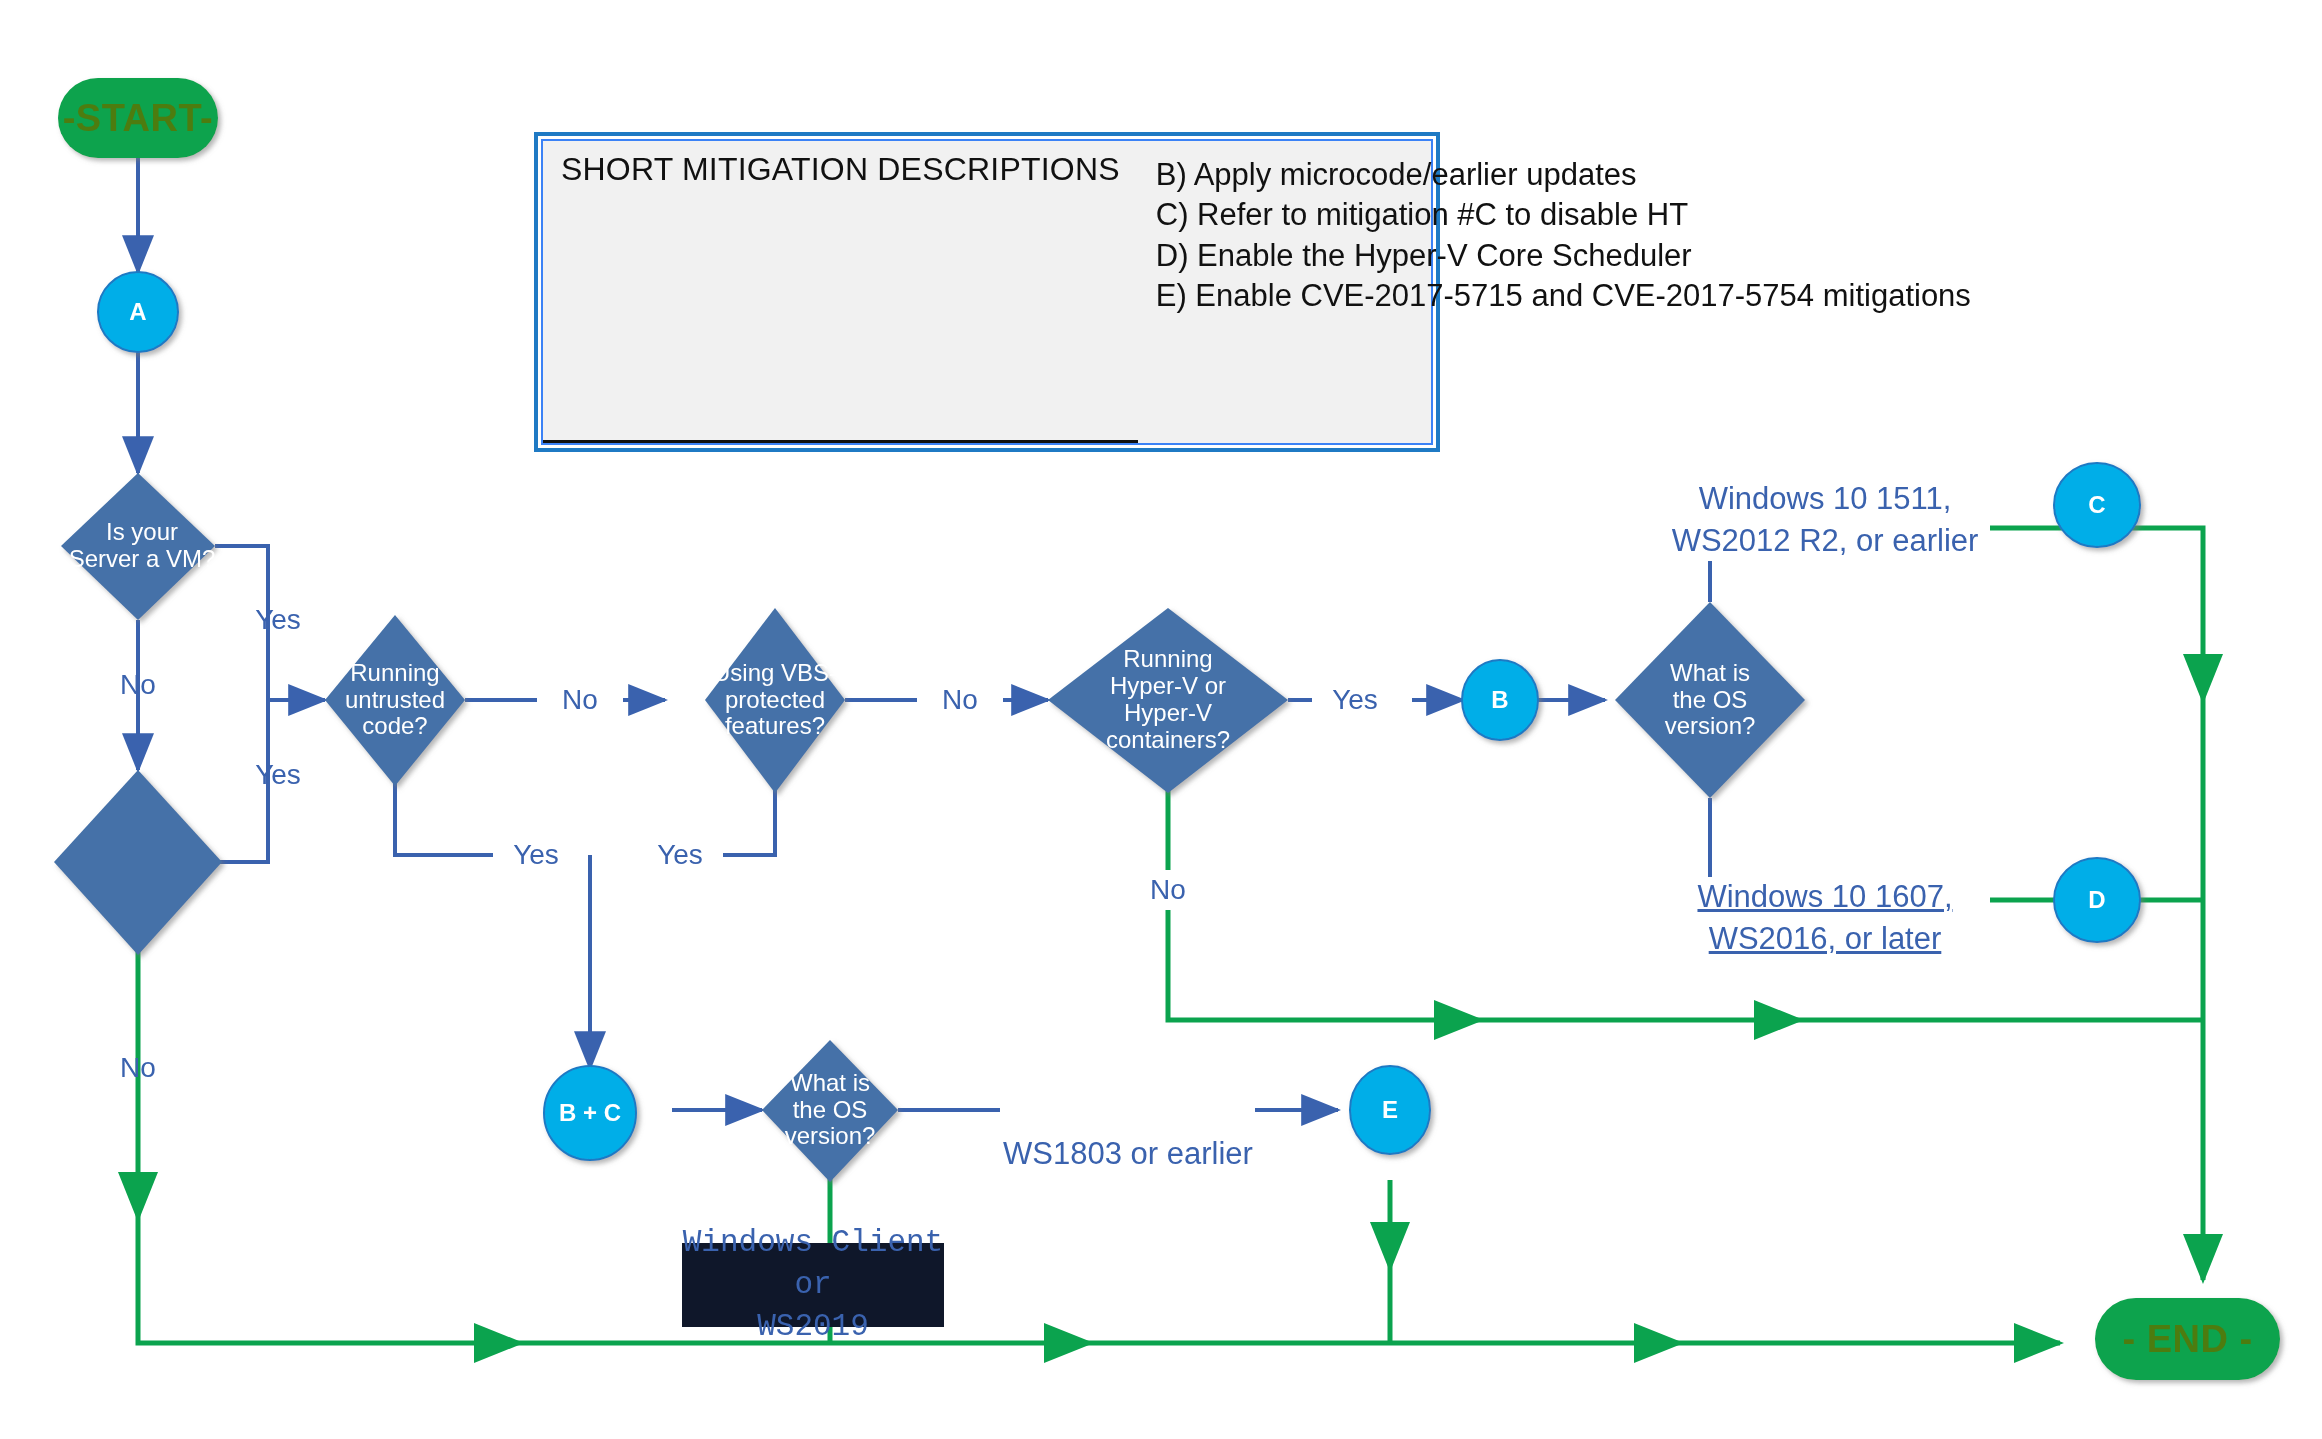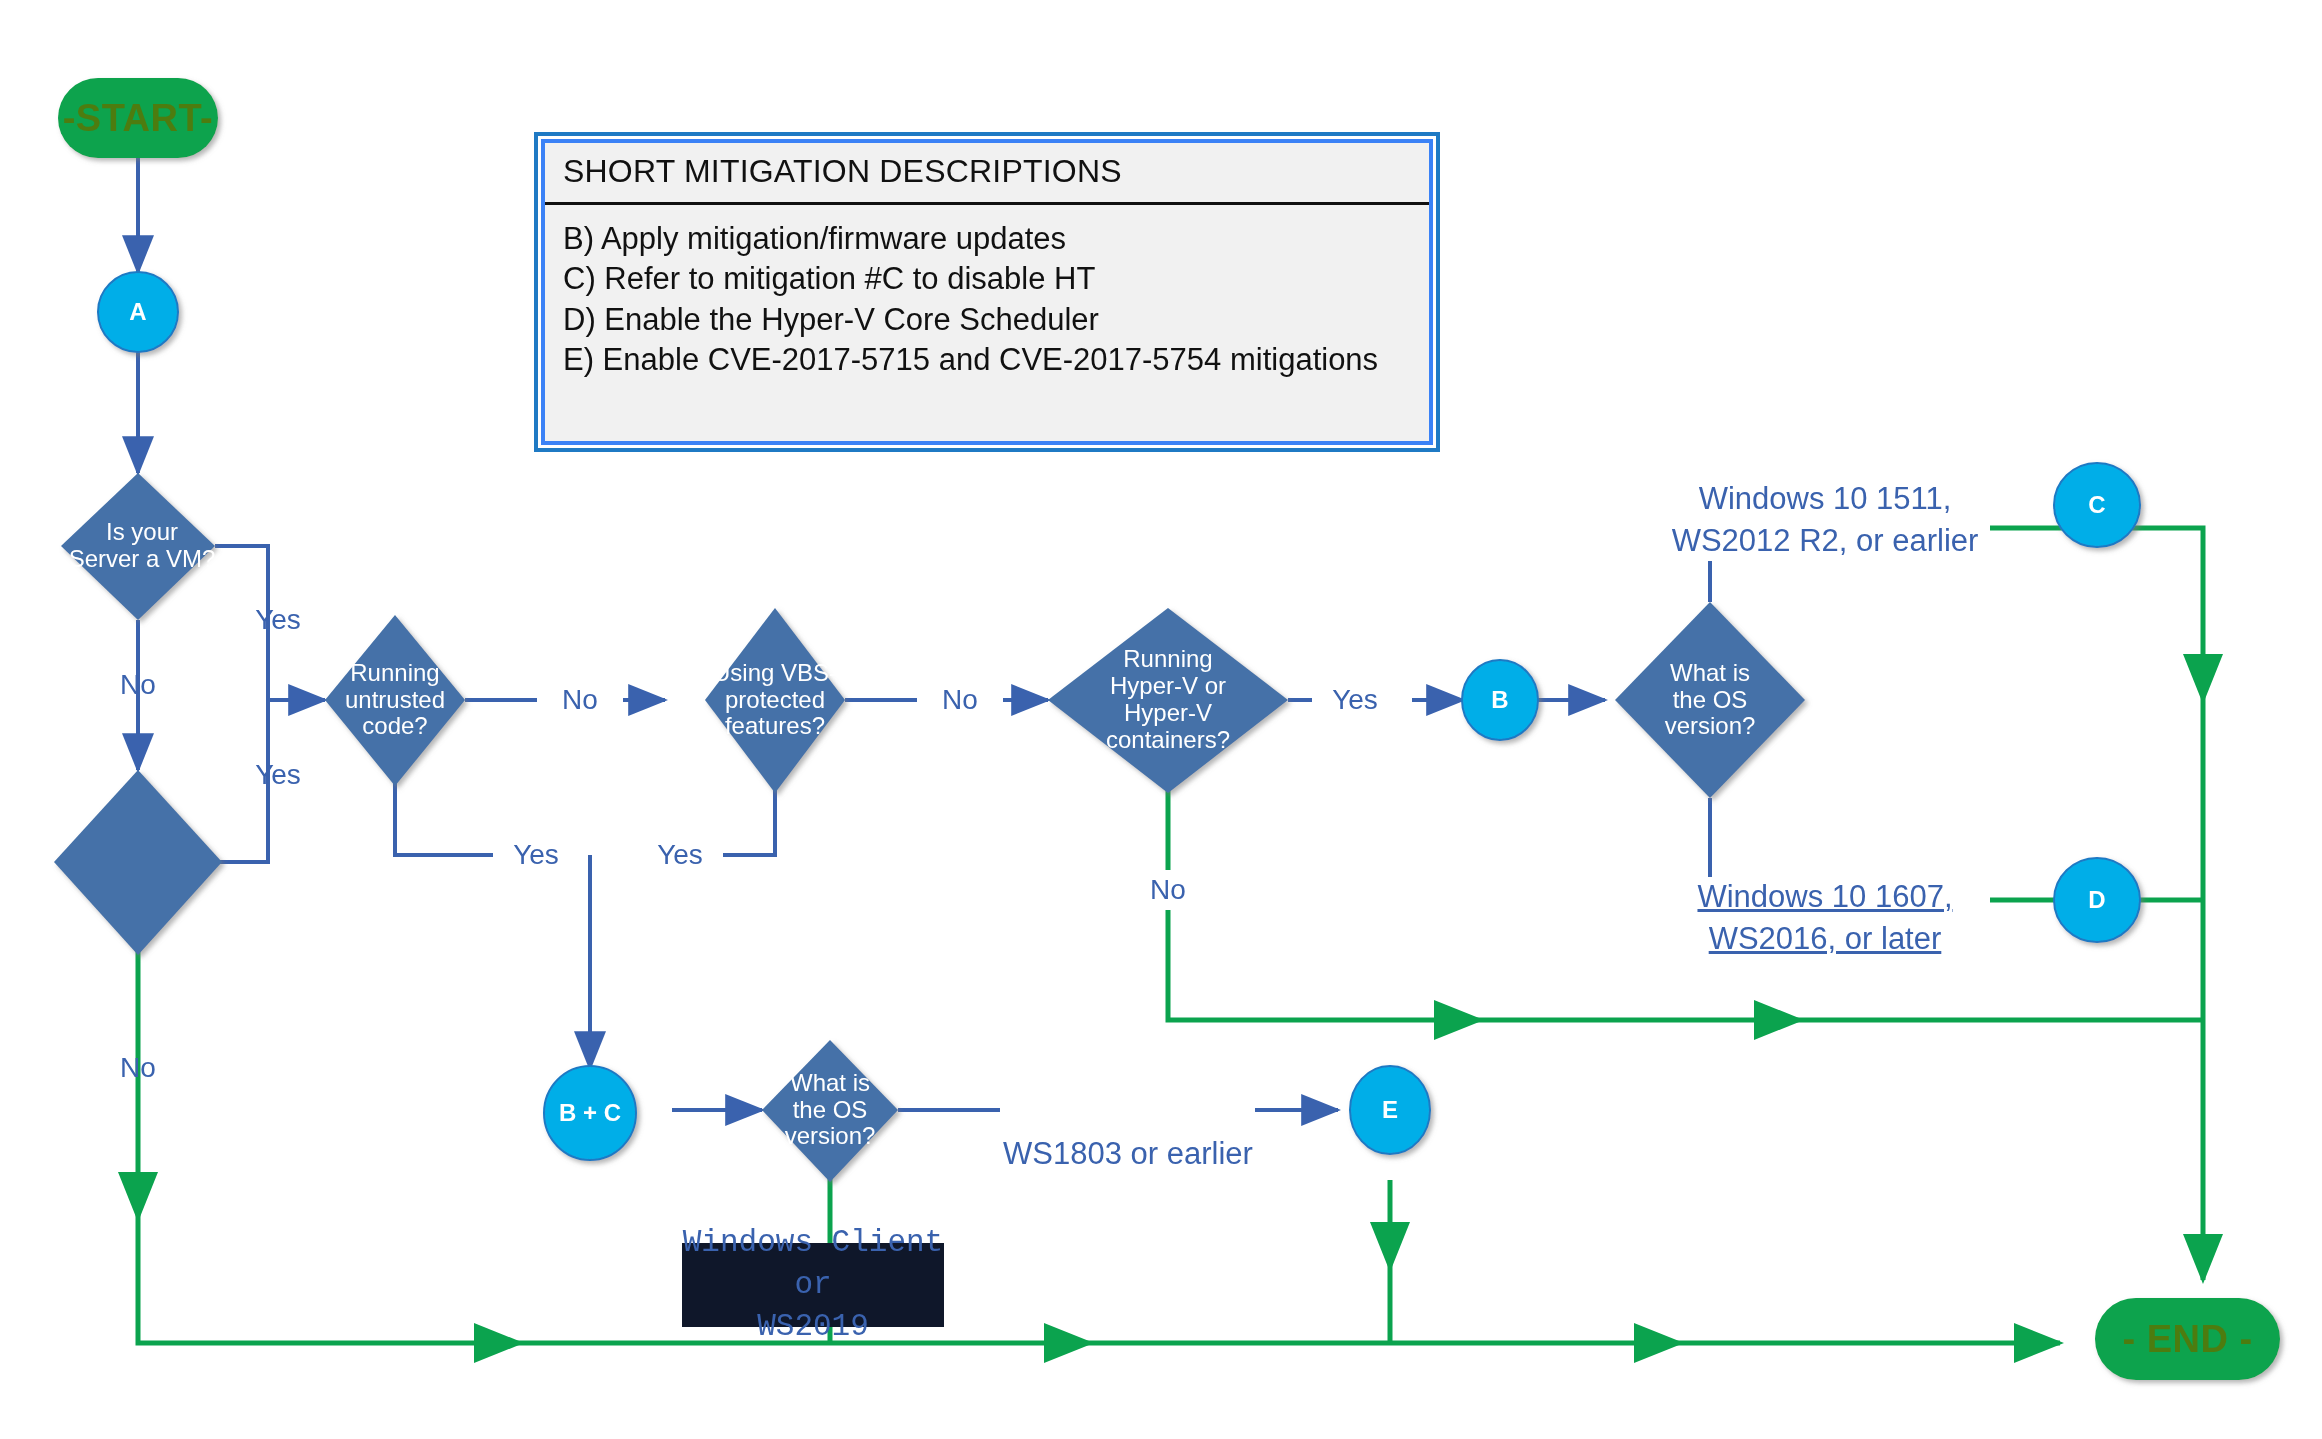--- a/index.html
+++ b/index.html
@@ -9,25 +9,25 @@
 
   
   .legend-box{
     position:absolute;
     border:4px solid #1F7AC4;
     background:#fff;
     padding:3px;
     box-sizing:border-box;
   }
   .legend-inner{
-    border:4px solid #3b82f6;
+    border:2px solid #3b82f6;
     background:#F1F1F1;
     width:100%;height:100%;
     box-sizing:border-box;
-    display:flex;flex-direction:column;
+    display:flex;flex-direction:row;
   }
   .legend-title{
     font-size:32px;color:#111;
     padding:10px 18px 12px 18px;
     border-bottom:3px solid #111;
     letter-spacing:.2px;
     white-space:nowrap;
   }
   .legend-body{
     padding:16px 18px 10px 18px;
@@ -155,21 +155,21 @@
     <polygon points="775,608 845,700 775,793 705,700" fill="#4471A8" filter="url(#sh)"></polygon>
     <polygon points="1168,608 1288,700 1168,793 1048,700" fill="#4471A8" filter="url(#sh)"></polygon>
     <polygon points="1710,602 1805,700 1710,798 1615,700" fill="#4471A8" filter="url(#sh)"></polygon>
     <polygon points="830,1040 898,1110 830,1182 762,1110" fill="#4471A8" filter="url(#sh)"></polygon>
   </svg>
 
   <div class="legend-box" style="left:534px;top:132px;width:906px;height:320px;">
     <div class="legend-inner">
       <div class="legend-title">SHORT MITIGATION DESCRIPTIONS</div>
       <div class="legend-body">
-        <div class="legend-line">B) Apply mitigation/firmware updates</div>
+        <div class="legend-line">B) Apply microcode/earlier updates</div>
         <div class="legend-line">C) Refer to mitigation #C to disable HT</div>
         <div class="legend-line">D) Enable the Hyper-V Core Scheduler</div>
         <div class="legend-line">E)  Enable CVE-2017-5715 and CVE-2017-5754 mitigations</div>
       </div>
     </div>
   </div>
 
   <div class="nlabel term-text" style="left:58px;top:78px;width:160px;height:80px;">-START-</div>
   <div class="nlabel term-text" style="left:2095px;top:1298px;width:185px;height:82px;">- END -</div>
 

